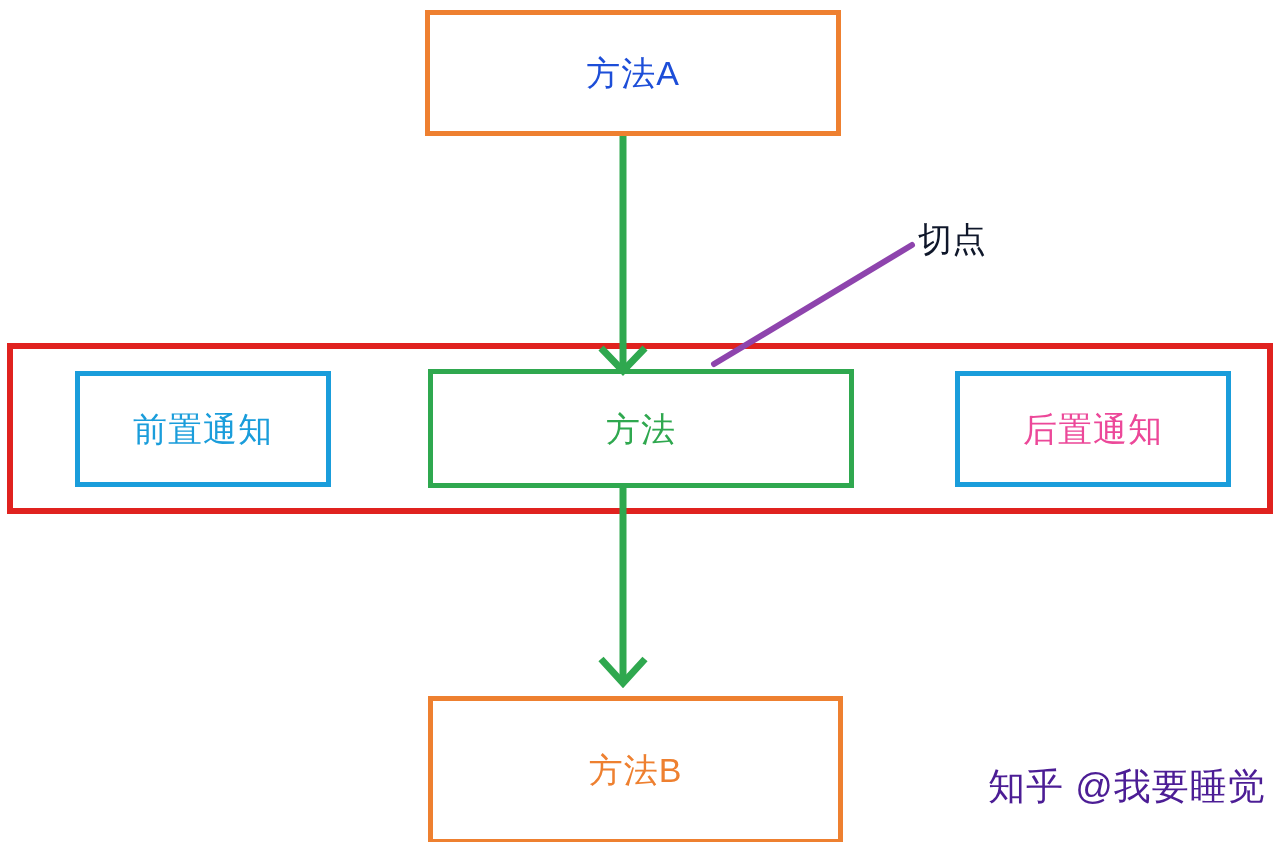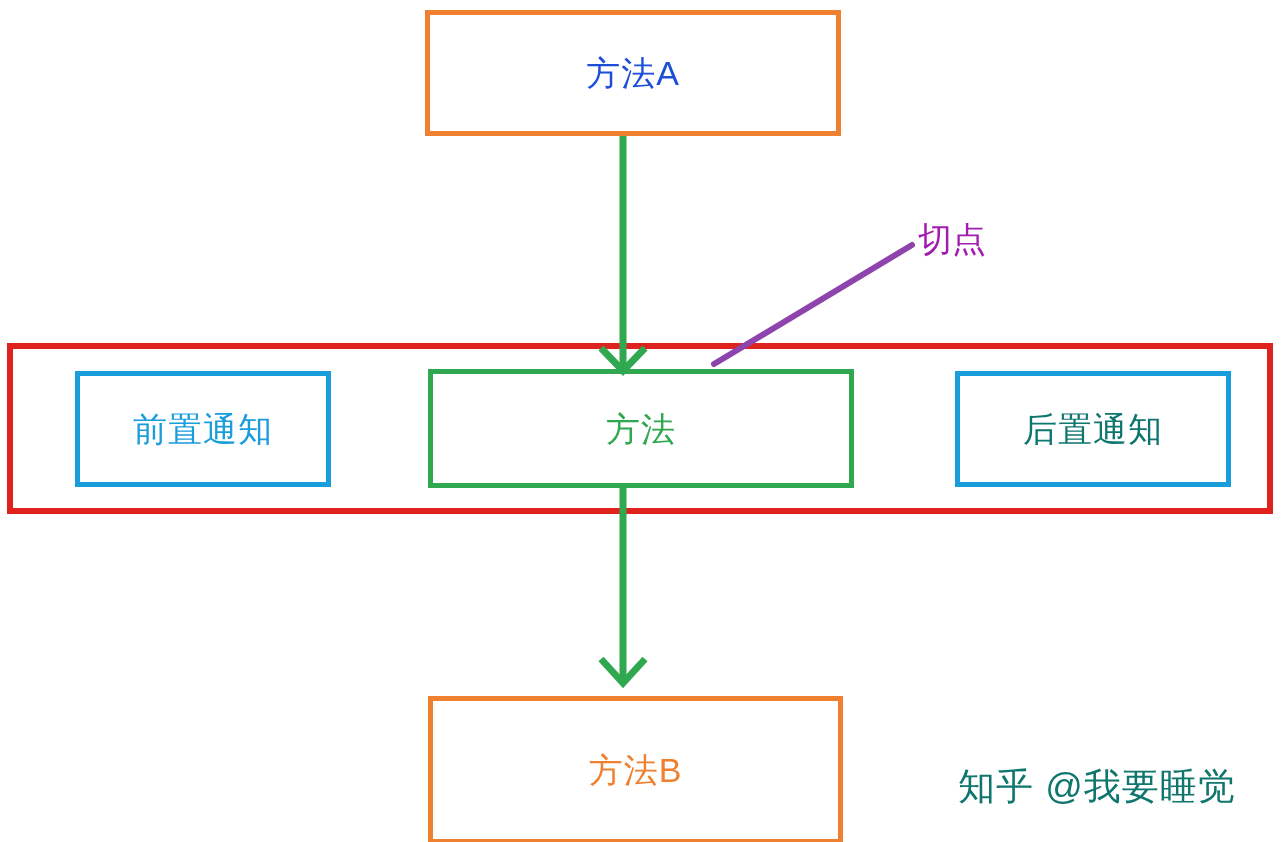--- a/index.html
+++ b/index.html
@@ -71,21 +71,21 @@
   #box-method .box-label { color: #2fa84f; }
 
   
   #box-after-advice {
     left: 955px;
     top: 371px;
     width: 276px;
     height: 116px;
     border: 5px solid #1a9ddb;
   }
-  #box-after-advice .box-label { color: #0f766e; }
+  #box-after-advice .box-label { color: #ec4899; }
 
   
   #box-method-b {
     left: 428px;
     top: 684px;
     width: 415px;
     height: 148px;
     border: 5px solid #ee8030;
     margin-top: 12px;
   }
@@ -99,32 +99,32 @@
     width: 1283px;
     height: 842px;
     pointer-events: none;
   }
 
   
   #label-pointcut {
     position: absolute;
     left: 918px;
     top: 222px;
-    color: #a21caf;
+    color: #0f172a;
     font-size: 34px;
     line-height: 1;
     white-space: nowrap;
   }
 
   
   #watermark {
     position: absolute;
-    left: 958px;
+    left: 988px;
     top: 768px;
-    color: #0f766e;
+    color: #4c1d95;
     font-size: 37px;
     line-height: 1;
     white-space: nowrap;
     letter-spacing: 1px;
   }
 </style>
 </head>
 <body>
 
 <div id="canvas">

